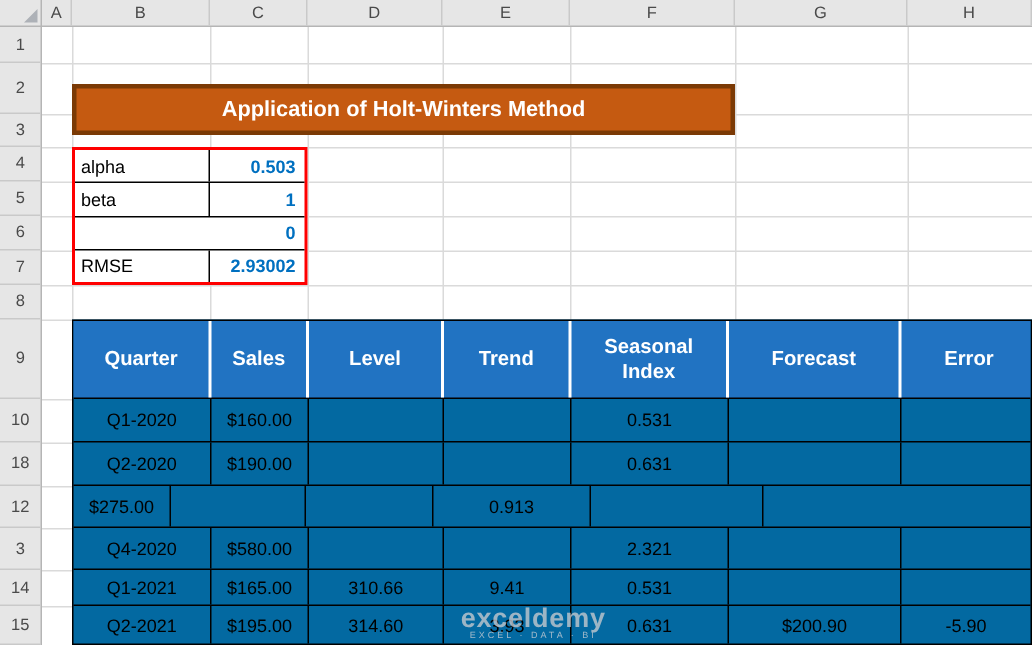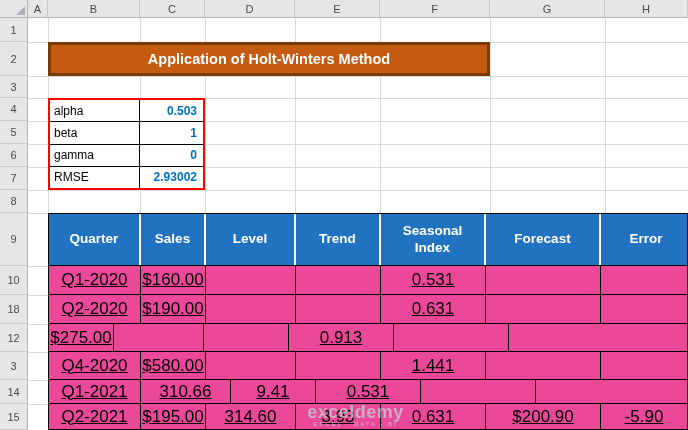--- a/index.html
+++ b/index.html
@@ -18,46 +18,46 @@
             font-size:11px; color:#4a4a4a; border-right:1px solid #C9C9C9; }
   .row-headers { position:absolute; left:0; top:18px; width:28px; height:412px;
             background:#E6E6E6; border-right:1px solid #B5B5B5; }
   .rh { width:100%; display:flex; align-items:center; justify-content:center;
             font-size:11px; color:#4a4a4a; border-bottom:1px solid #C9C9C9; }
 
   .sheet { position:absolute; left:28px; top:18px; width:660px; height:412px; background:#fff; }
   .gridlines { position:absolute; left:0; top:0; }
 
   
-  .title-banner { position:absolute; left:20px; top:24px; width:442px; height:34px;
+  .title-banner { position:absolute; left:20px; top:38px; width:442px; height:34px;
             background:#C55A11; border:3px solid #7B3A05; display:flex; align-items:center;
             justify-content:center; color:#fff; font-weight:bold; font-size:14.5px; }
 
   
   .params { position:absolute; left:20px; top:80px; width:157px; height:92px;
             border:2px solid #FF0000; background:#fff; display:flex; flex-direction:column; }
   .prow { display:flex; flex:1; border-bottom:1px solid #000; }
   .prow:last-child { border-bottom:none; }
   .plabel { width:90px; border-right:1px solid #000; display:flex; align-items:center;
             padding-left:4px; font-size:12px; color:#000; }
   .pvalue { flex:1; display:flex; align-items:center; justify-content:flex-end;
             padding-right:6px; font-size:12px; font-weight:bold; color:#0070C0; }
 
   
   .htable { position:absolute; left:20px; top:195px; width:640px; height:217px;
-            border:1px solid #000; background:#ec4899; display:flex; flex-direction:column; }
+            border:1px solid #000; background:#0369a1; display:flex; flex-direction:column; }
   .hrow { display:flex; height:52px; background:#2173C2; border-bottom:1px solid #000; }
   .hcell { display:flex; align-items:center; justify-content:center; text-align:center;
             color:#fff; font-weight:bold; font-size:13.5px; line-height:1.25;
             border-right:2px solid #fff; padding:0 8px; }
   .hcell:last-child { border-right:none;padding-left:12px; }
   .drow { display:flex; border-bottom:1px solid #000; }
   .drow:last-child { border-bottom:none; flex:1; }
-  .dcell { display:flex; align-items:center; justify-content:center; font-size:17px;
-            color:#000; border-right:1px solid #000;text-decoration:underline; }
+  .dcell { display:flex; align-items:center; justify-content:center; font-size:12px;
+            color:#000; border-right:1px solid #000; }
   .dcell:last-child { border-right:none; }
   .cw0{width:92px}.cw1{width:65px}.cw2{width:90px}.cw3{width:85px}.cw4{width:105px}.cw5{width:115px}.cw6{flex:1}
   .h29{height:29px}.h28{height:28px}.h24{height:24px}
 
   
   .watermark { position:absolute; left:260px; top:384px; width:135px; text-align:center;
             opacity:0.8; pointer-events:none; z-index:5; }
   .wm-word { font-size:18px; font-weight:bold; color:#C3C8CF; letter-spacing:0.5px; }
   .wm-sub { font-size:6px; color:#C8CDD4; letter-spacing:2px; margin-top:-2px; }
 </style>
@@ -134,21 +134,20 @@
     <div class="params">
       <div class="prow">
         <div class="plabel">alpha</div>
         <div class="pvalue">0.503</div>
       </div>
       <div class="prow">
         <div class="plabel">beta</div>
         <div class="pvalue">1</div>
       </div>
       <div class="prow">
-        <div class="plabel">gamma</div>
         <div class="pvalue">0</div>
       </div>
       <div class="prow">
         <div class="plabel">RMSE</div>
         <div class="pvalue">2.93002</div>
       </div>
     </div>
 
     <div class="htable">
       <div class="hrow">
@@ -185,26 +184,27 @@
         <div class="dcell cw3"></div>
         <div class="dcell cw4">0.913</div>
         <div class="dcell cw5"></div>
         <div class="dcell cw6"></div>
       </div>
       <div class="drow h28">
         <div class="dcell cw0">Q4-2020</div>
         <div class="dcell cw1">$580.00</div>
         <div class="dcell cw2"></div>
         <div class="dcell cw3"></div>
-        <div class="dcell cw4">1.441</div>
+        <div class="dcell cw4">2.321</div>
         <div class="dcell cw5"></div>
         <div class="dcell cw6"></div>
       </div>
       <div class="drow h24">
         <div class="dcell cw0">Q1-2021</div>
+        <div class="dcell cw1">$165.00</div>
         <div class="dcell cw2">310.66</div>
         <div class="dcell cw3">9.41</div>
         <div class="dcell cw4">0.531</div>
         <div class="dcell cw5"></div>
         <div class="dcell cw6"></div>
       </div>
       <div class="drow">
         <div class="dcell cw0">Q2-2021</div>
         <div class="dcell cw1">$195.00</div>
         <div class="dcell cw2">314.60</div>

